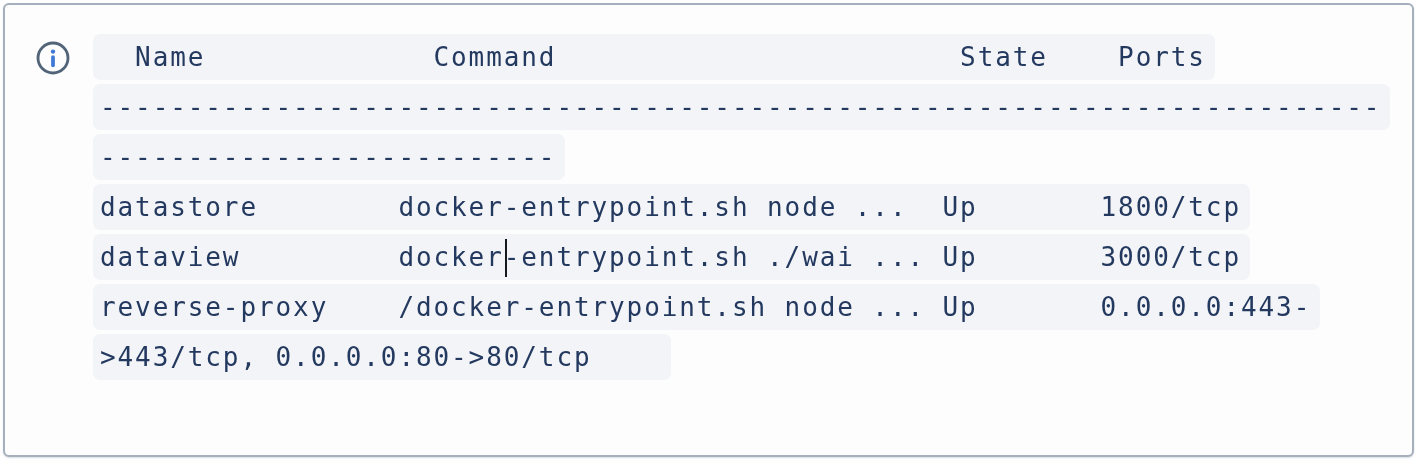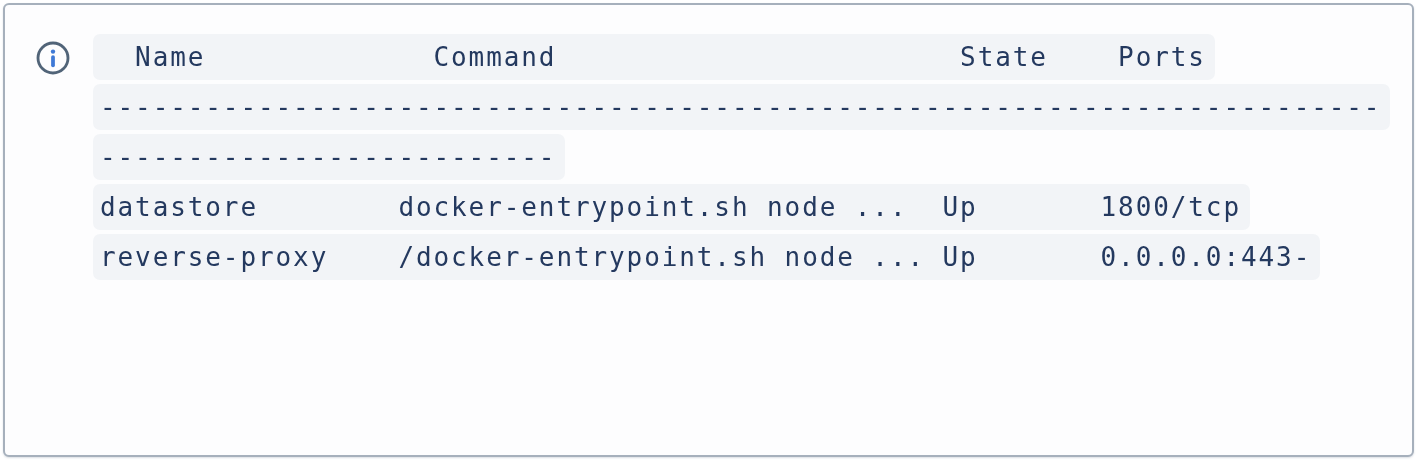--- a/index.html
+++ b/index.html
@@ -79,21 +79,28 @@
     </div>
 
     <div class="row">
       <span class="hl">--------------------------</span>
     </div>
 
     <div class="row">
       <span class="hl">datastore        docker-entrypoint.sh node ...  Up       1800/tcp</span>
     </div>
 
+    <div class="row">
+      <span class="hl">dataview         docker-entrypoint.sh ./wai ... Up       3000/tcp</span>
+      <span class="caret"></span>
+    </div>
 
 
     <div class="row">
       <span class="hl">reverse-proxy    /docker-entrypoint.sh node ... Up       0.0.0.0:443-</span>
     </div>
 
+    <div class="row">
+      <span class="hl">&gt;443/tcp, 0.0.0.0:80-&gt;80/tcp    </span>
+    </div>
 
   </div>
 </div>
 
 </body></html>

